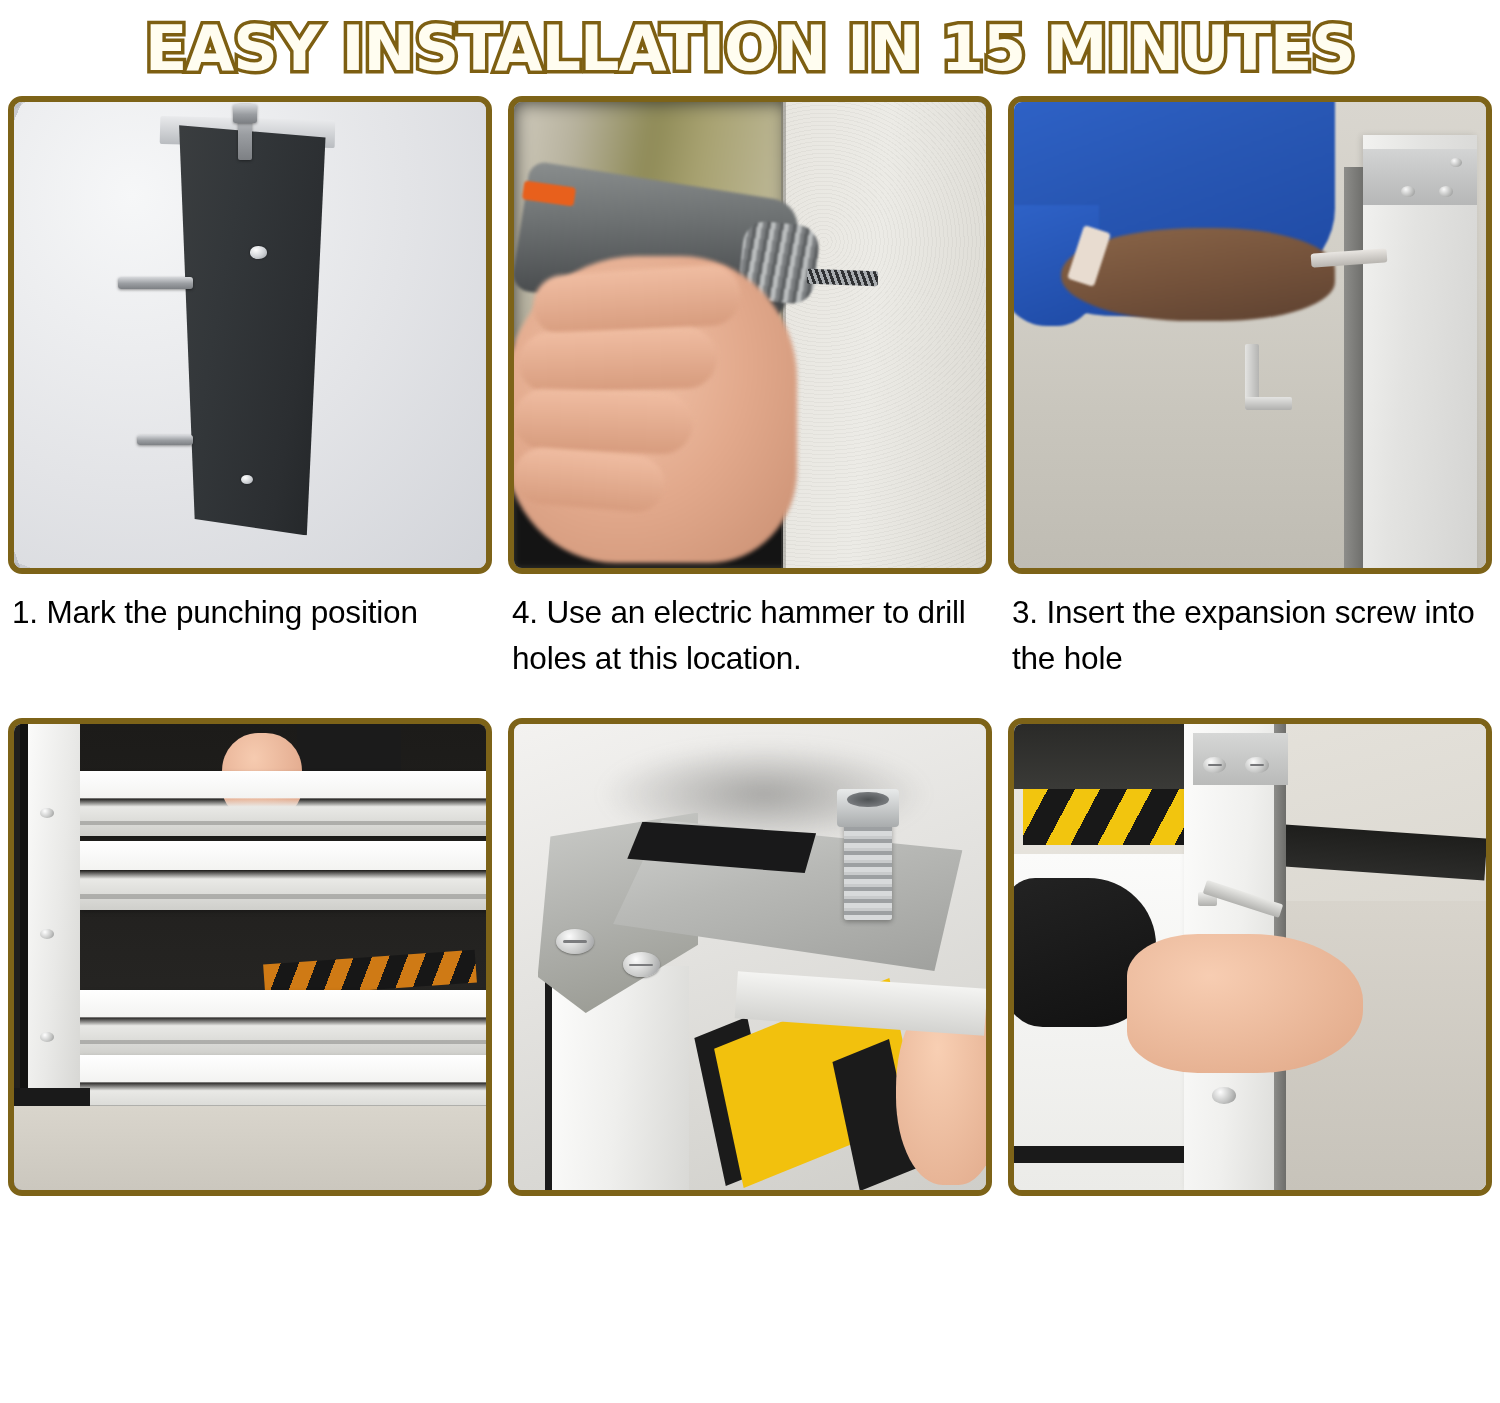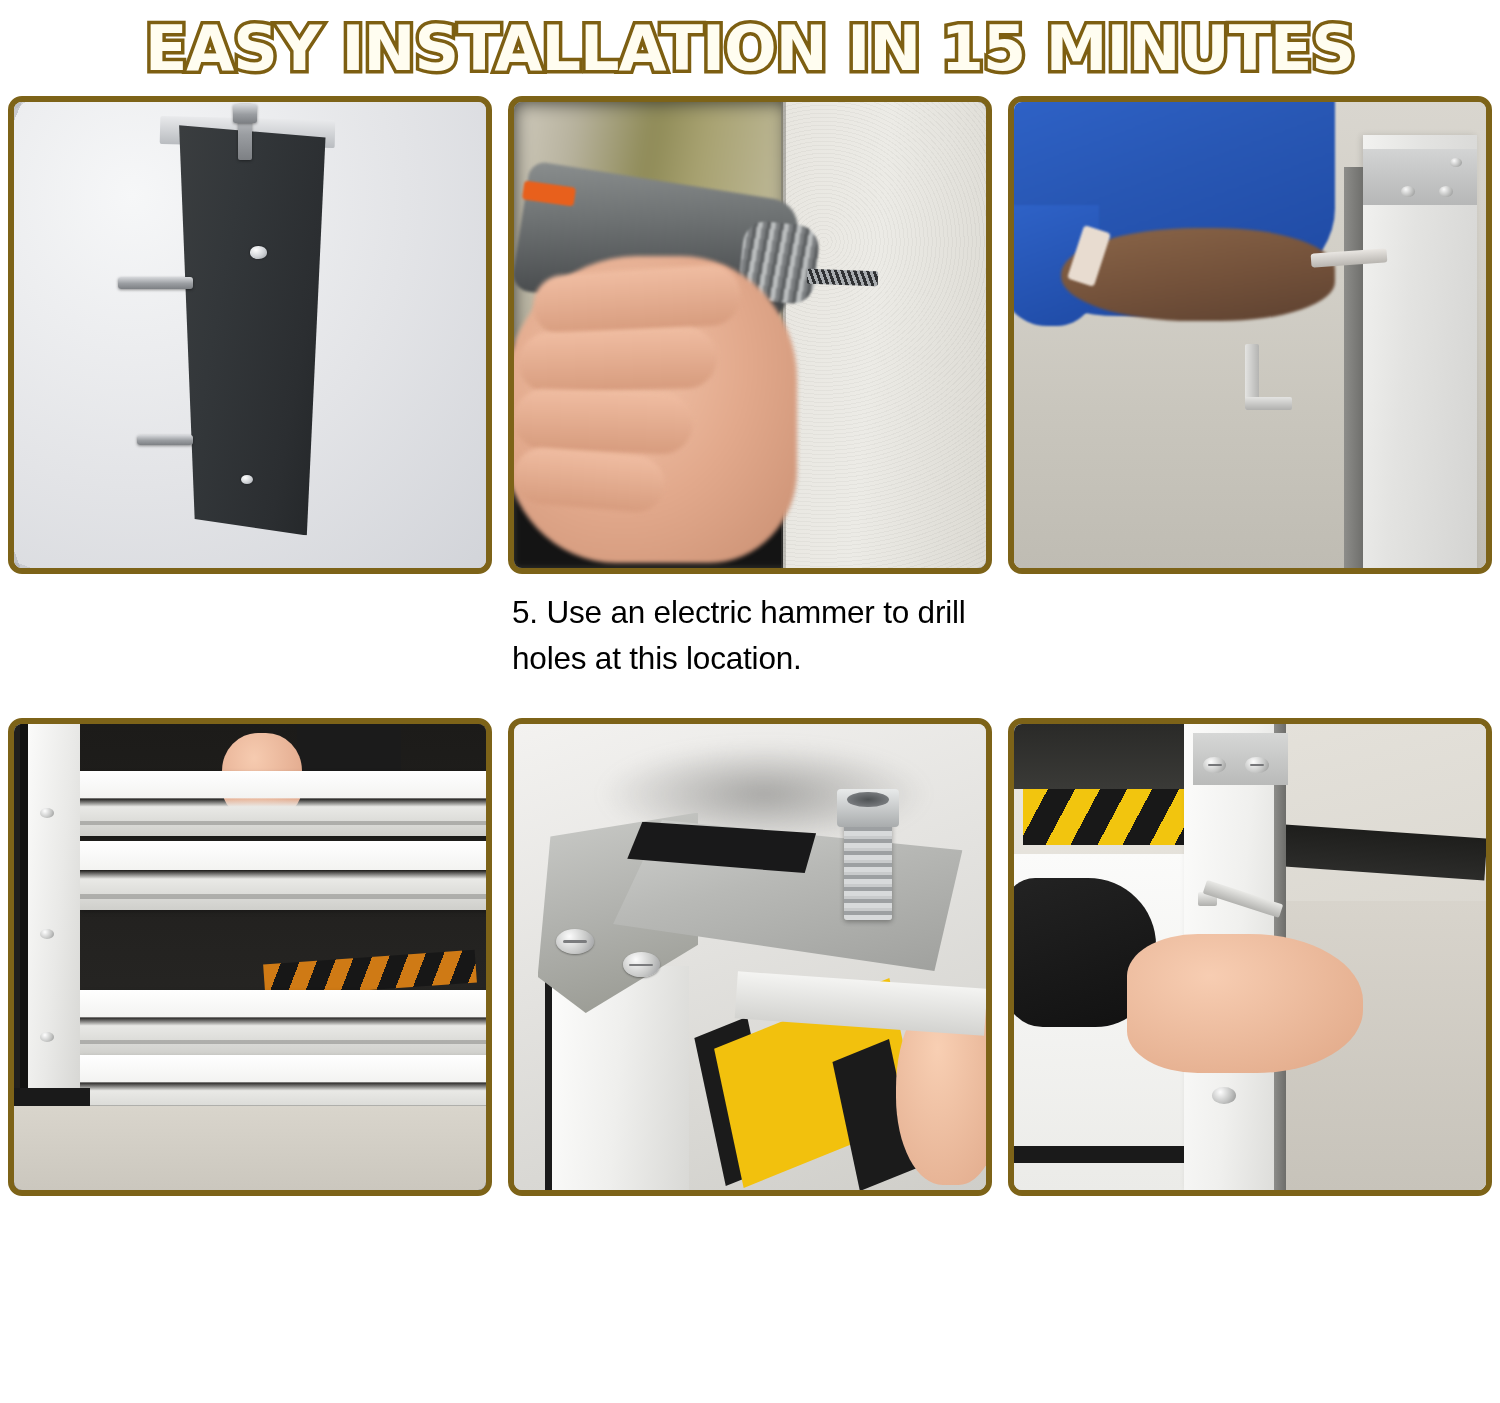--- a/index.html
+++ b/index.html
@@ -500,41 +500,42 @@
         <div class="p1-cap"></div>
         <div class="p1-col"></div>
         <div class="p1-bolt top"></div>
         <div class="p1-bolt topcap"></div>
         <div class="p1-bolt mid"></div>
         <div class="p1-bolt low"></div>
         <div class="p1-hole h1"></div>
         <div class="p1-hole h2"></div>
       </div>
     </div>
+    <div class="caption">1. Mark the punching position</div>
   </div>
 
   <div class="cell">
     <div class="photo-frame">
       <div class="photo">
         <div class="p2-bg"></div>
         <div class="p2-backdrop"></div>
         <div class="p2-dark"></div>
         <div class="p2-wall"></div>
         <div class="p2-drillbody"></div>
         <div class="p2-orange"></div>
         <div class="p2-chuck"></div>
         <div class="p2-bit"></div>
         <div class="p2-hand"></div>
         <div class="p2-finger f1"></div>
         <div class="p2-finger f2"></div>
         <div class="p2-finger f3"></div>
         <div class="p2-finger f4"></div>
       </div>
     </div>
-    <div class="caption">5. Use an electric hammer to drill holes at this location.</div>
+    <div class="caption">4. Use an electric hammer to drill holes at this location.</div>
   </div>
 
   <div class="cell">
     <div class="photo-frame">
       <div class="photo">
         <div class="p3-bg"></div>
         <div class="p3-floor"></div>
         <div class="p3-shirt"></div>
         <div class="p3-shirt2"></div>
         <div class="p3-arm"></div>
@@ -542,20 +543,21 @@
         <div class="p3-post"></div>
         <div class="p3-postedge"></div>
         <div class="p3-plate"></div>
         <div class="p3-screw s1"></div>
         <div class="p3-screw s2"></div>
         <div class="p3-screw s3"></div>
         <div class="p3-tool"></div>
         <div class="p3-wrench"></div>
       </div>
     </div>
+    <div class="caption">3. Insert the expansion screw into the hole</div>
   </div>
 </div>
 
 <div class="grid row2">
 
   <div class="cell">
     <div class="photo-frame">
       <div class="photo">
         <div class="p4-bg"></div>
         <div class="p4-dark"></div>

